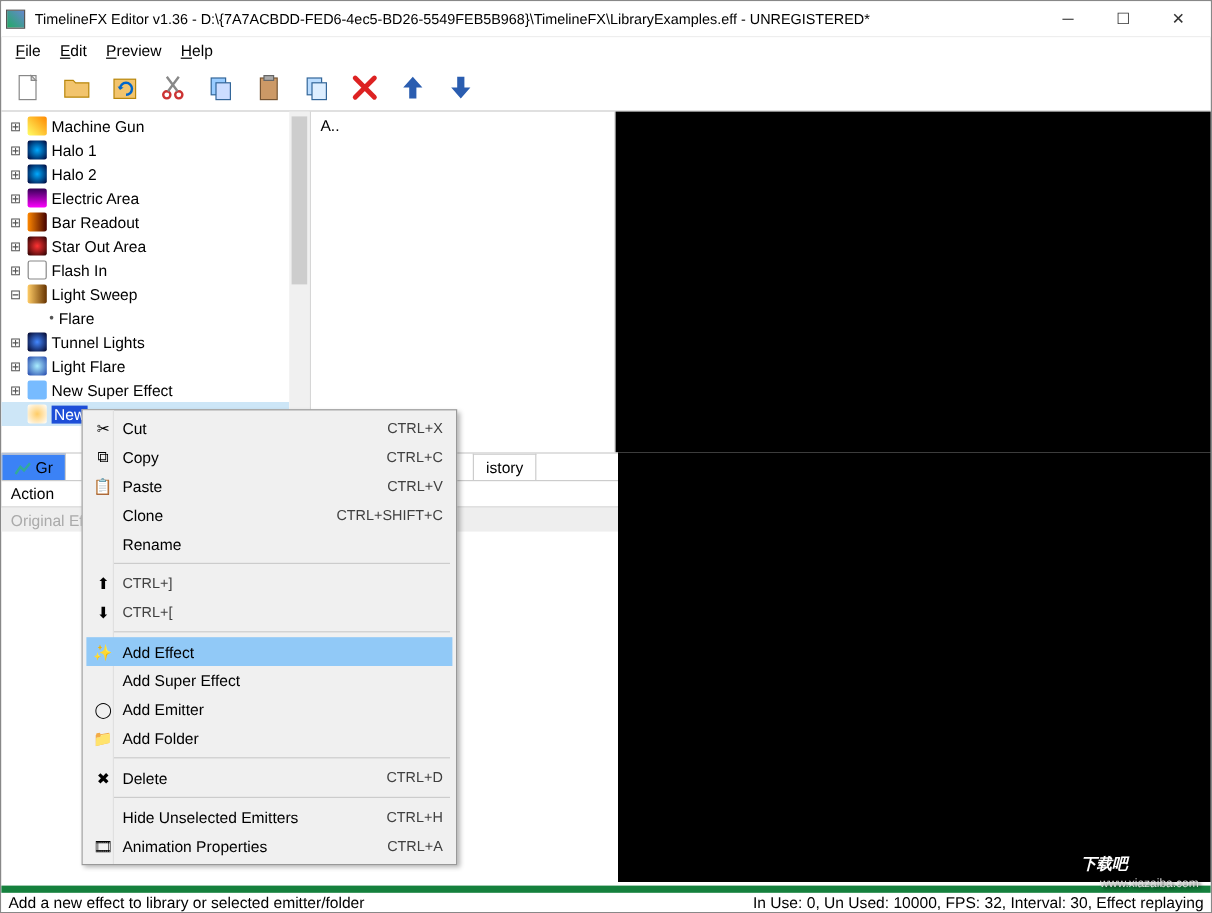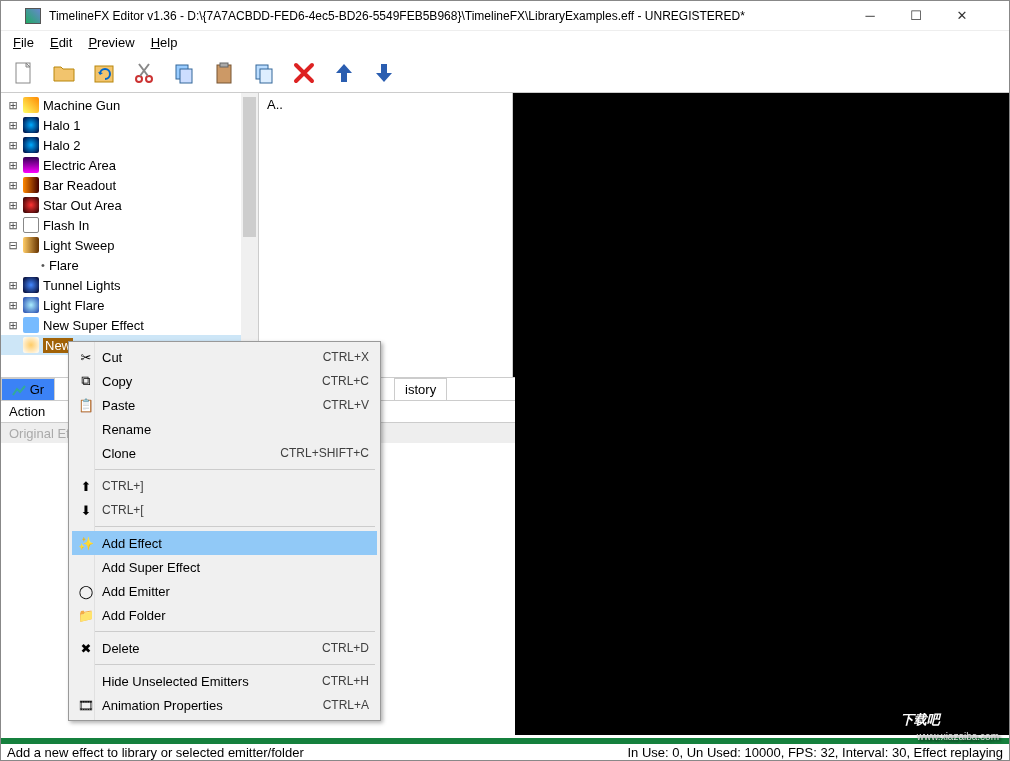--- a/index.html
+++ b/index.html
@@ -1,19 +1,19 @@
 <!DOCTYPE html>
 <html><head>
 <meta charset="utf-8">
 <style>
 * { box-sizing: border-box; margin: 0; padding: 0; font-family: "Segoe UI", Tahoma, sans-serif; font-size: 13px; }
 body { background: #fff; width: 1010px; height: 761px; overflow: hidden; border: 1px solid #888; position: relative; }
 
 
-.titlebar { height: 30px; display: flex; align-items: center; padding: 0 24px; background: #fff; border-bottom: 1px solid #eee; }
+.titlebar { height: 30px; display: flex; align-items: center; padding: 0 4px; background: #fff; border-bottom: 1px solid #eee; }
 .titlebar .app-icon { width: 16px; height: 16px; background: linear-gradient(45deg,#2a6,#68c); margin-right: 8px; border: 1px solid #555; }
 .titlebar .title { flex: 1; color: #000; font-size: 12px; }
 .titlebar .winbtn { width: 46px; height: 30px; display: flex; align-items: center; justify-content: center; color: #333; }
 
 
 .menubar { height: 22px; display: flex; align-items: center; padding: 0 4px; }
 .menubar .menu-item { padding: 2px 8px; }
 .menubar .menu-item .ul { text-decoration: underline; }
 
 
@@ -23,21 +23,21 @@
 
 
 .main { display: flex; height: 284px; }
 .tree-panel { width: 258px; border-right: 1px solid #ccc; display: flex; }
 .tree { flex: 1; padding: 2px 0; overflow: hidden; }
 .tree-row { display: flex; align-items: center; height: 20px; padding-left: 6px; }
 .tree-row .exp { width: 12px; text-align: center; color: #555; font-size: 11px; }
 .tree-row .icon { width: 16px; height: 16px; margin: 0 4px; border-radius: 2px; }
 .tree-row.child { padding-left: 36px; }
 .tree-row.selected { background: #cde6f7; }
-.tree-row .sel-label { background: #a16207; color: #fff; padding: 0 2px; }
+.tree-row .sel-label { background: #1d4ed8; color: #fff; padding: 0 2px; }
 .scrollbar { width: 17px; background: #f0f0f0; position: relative; }
 .scroll-thumb { position: absolute; left: 2px; right: 2px; top: 4px; height: 140px; background: #cdcdcd; }
 
 .mid-panel { width: 254px; border-right: 1px solid #ccc; padding: 4px 8px; }
 .preview-panel { flex: 1; background: #000; }
 
 
 .lower { display: flex; height: 358px; }
 .lower-left { width: 514px; }
 .lower-tabs { height: 24px; display: flex; border-top: 1px solid #ccc; border-bottom: 1px solid #ccc; align-items: flex-end; }
@@ -273,27 +273,27 @@
       <span class="label">Copy</span>
       <span class="shortcut">CTRL+C</span>
     </div>
     <div class="menu-row">
       <span class="micon">📋</span>
       <span class="label">Paste</span>
       <span class="shortcut">CTRL+V</span>
     </div>
     <div class="menu-row">
       <span class="micon"></span>
-      <span class="label">Rename</span>
-      <span class="shortcut"></span>
-    </div>
-    <div class="menu-row">
-      <span class="micon"></span>
       <span class="label">Clone</span>
       <span class="shortcut">CTRL+SHIFT+C</span>
+    </div>
+    <div class="menu-row">
+      <span class="micon"></span>
+      <span class="label">Rename</span>
+      <span class="shortcut"></span>
     </div>
     <div class="sep"></div>
     <div class="menu-row">
       <span class="micon">⬆</span>
       <span class="shortcut">CTRL+]</span>
     </div>
     <div class="menu-row">
       <span class="micon">⬇</span>
       <span class="shortcut">CTRL+[</span>
     </div>

